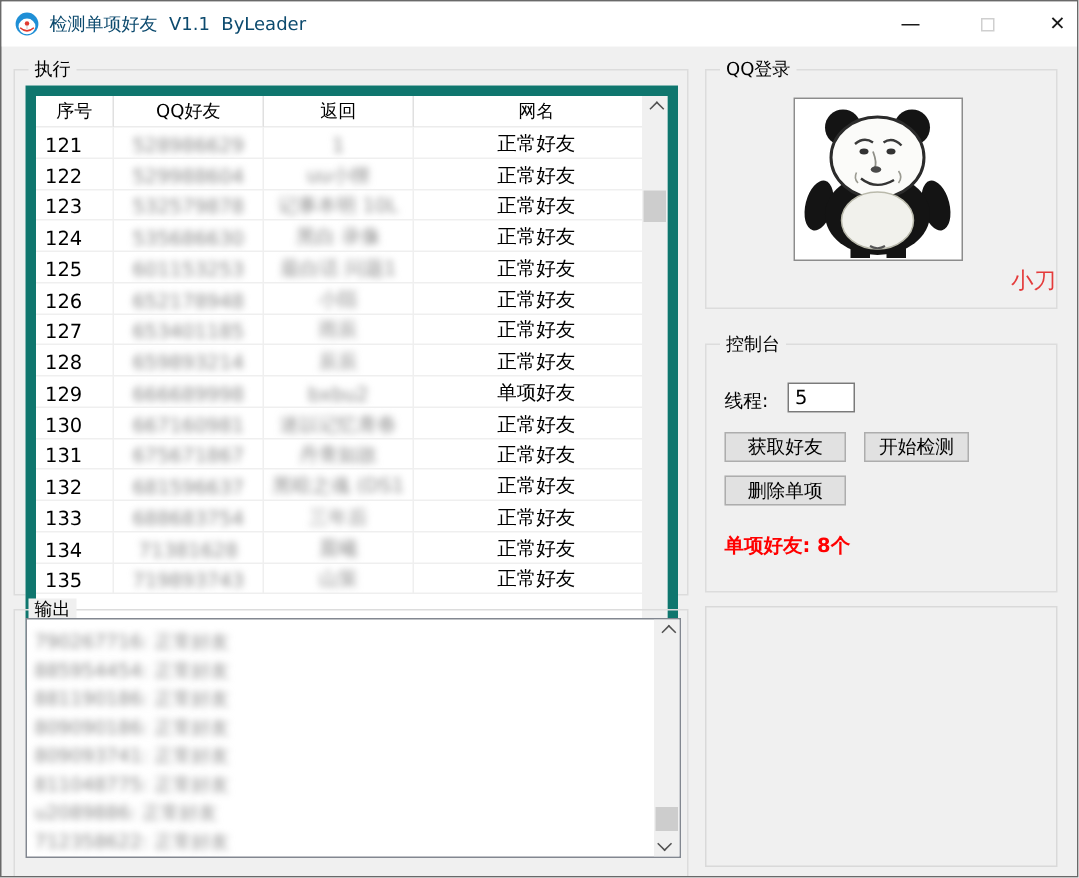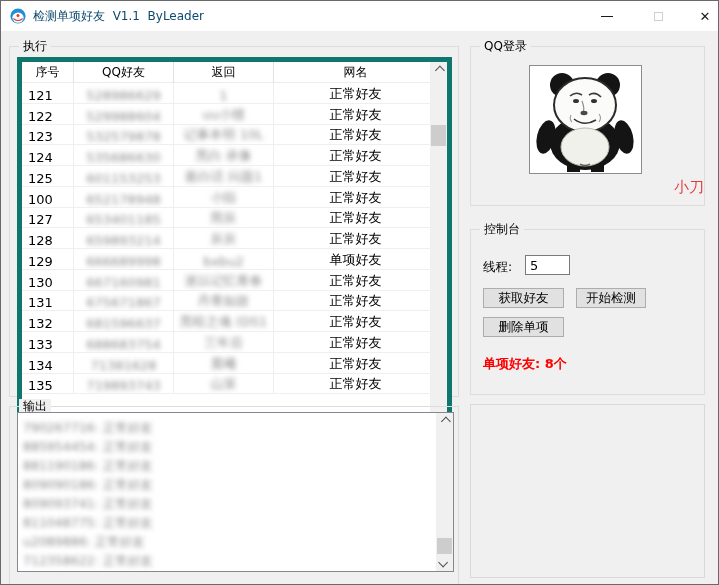--- a/index.html
+++ b/index.html
@@ -20,21 +20,21 @@
   .glyph-close { font-size:13px; color:#1a1a1a; line-height:1; }
   
   .group { position:absolute; border:1px solid #dcdcdc; }
   .group > .glabel { position:absolute; top:-8px; left:9px; background:#f0f0f0; padding:0 4px; font-size:12px; color:#000; line-height:15px; }
   #group-execute { left:8px; top:45px; width:450px; height:351px; }
   #group-qqlogin { left:469px; top:45px; width:235px; height:160px; }
   #group-console { left:469px; top:228px; width:235px; height:166px; }
   #group-output  { left:8px;  top:405px; width:450px; height:192px; }
   #empty-panel   { position:absolute; left:469px; top:403px; width:235px; height:174px; border:1px solid #d9d9d9; }
   
-  #friend-table { position:absolute; left:7px; top:10px; width:435px; height:403px; border:5px solid #0f766e; background:#fff; overflow:hidden; }
+  #friend-table { position:absolute; left:7px; top:10px; width:435px; height:403px; border:7px solid #0f766e; background:#fff; overflow:hidden; }
   .thead { position:absolute; left:0; top:0; width:416px; height:21px; display:grid; grid-template-columns:52px 100px 100px 1fr; background:#fff; }
   .thead .hcell { display:flex; align-items:center; justify-content:center; font-size:12px; color:#000; border-right:1px solid #e0e0e0; border-bottom:1px solid #ececec; }
   .tbody { position:absolute; left:0; top:21px; width:416px; height:311px; }
   .trow { display:grid; grid-template-columns:52px 100px 100px 1fr; height:20.75px; }
   .tcell { display:flex; align-items:flex-end; font-size:13px; color:#000; border-right:1px solid #efefef; border-bottom:1px solid #efefef; overflow:hidden; white-space:nowrap; }
   .tcell.idx { padding-left:6px; }
   .tcell.ctr { justify-content:center; }
   .blurred { filter:blur(2.6px); color:#8b8b8b; }
   
   .vscroll { position:absolute; width:17px; background:#f0f0f0; }
@@ -165,21 +165,21 @@
             </div>
             <div class="tcell ctr">
               <span class="blurred">最白话 问题1</span>
             </div>
             <div class="tcell ctr">
               <span>正常好友</span>
             </div>
           </div>
           <div class="trow">
             <div class="tcell idx">
-              <span>100</span>
+              <span>126</span>
             </div>
             <div class="tcell ctr">
               <span class="blurred">652178948</span>
             </div>
             <div class="tcell ctr">
               <span class="blurred">小陌</span>
             </div>
             <div class="tcell ctr">
               <span>正常好友</span>
             </div>

